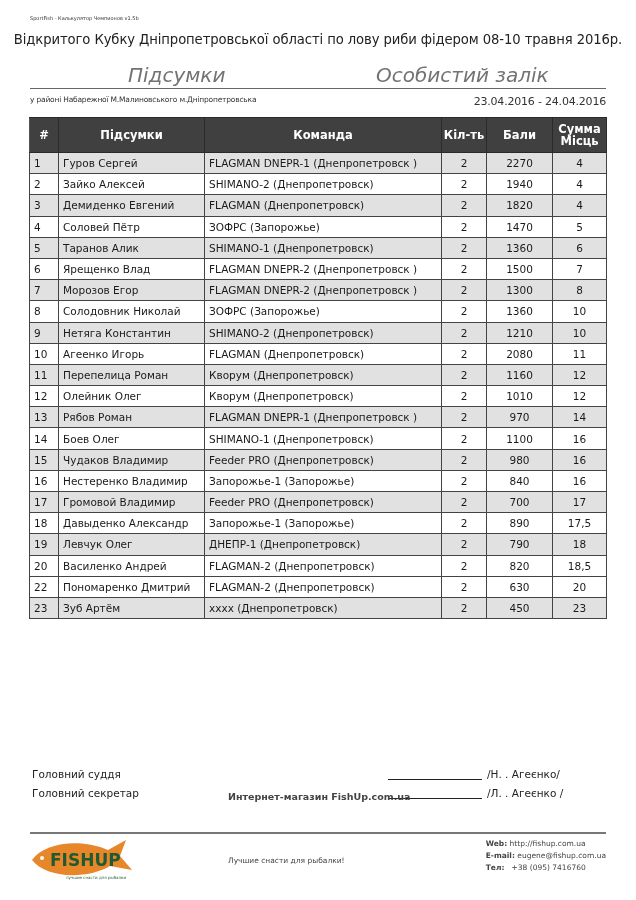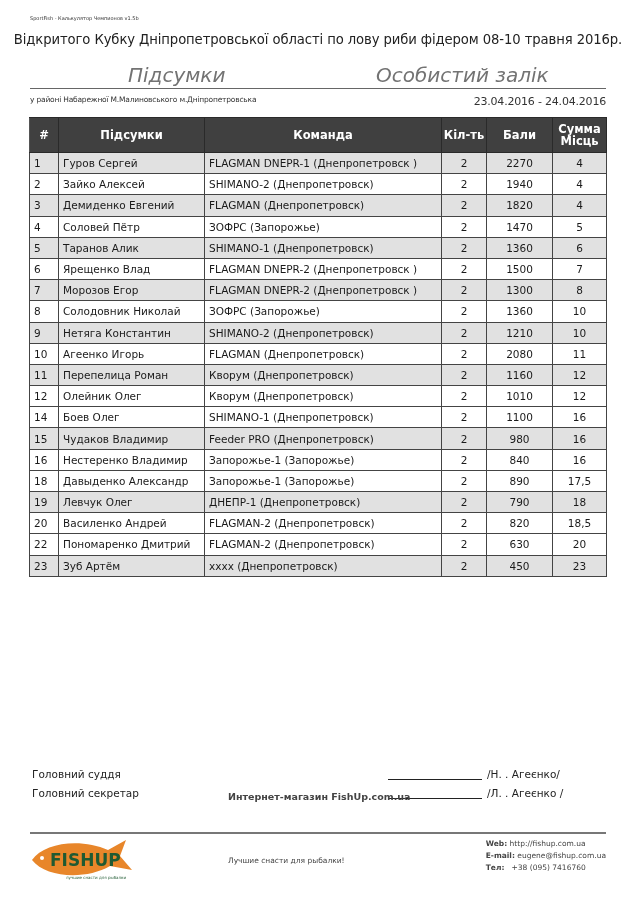--- a/index.html
+++ b/index.html
@@ -159,20 +159,28 @@
         <td class="c">12</td>
       </tr>
       <tr class="even">
         <td>12</td>
         <td>Олейник Олег</td>
         <td>Кворум  (Днепропетровск)</td>
         <td class="c">2</td>
         <td class="c">1010</td>
         <td class="c">12</td>
       </tr>
+      <tr class="odd">
+        <td>13</td>
+        <td>Рябов Роман</td>
+        <td>FLAGMAN DNEPR-1   (Днепропетровск )</td>
+        <td class="c">2</td>
+        <td class="c">970</td>
+        <td class="c">14</td>
+      </tr>
       <tr class="even">
         <td>14</td>
         <td>Боев Олег</td>
         <td>SHIMANO-1  (Днепропетровск)</td>
         <td class="c">2</td>
         <td class="c">1100</td>
         <td class="c">16</td>
       </tr>
       <tr class="odd">
         <td>15</td>
@@ -182,20 +190,28 @@
         <td class="c">980</td>
         <td class="c">16</td>
       </tr>
       <tr class="even">
         <td>16</td>
         <td>Нестеренко Владимир</td>
         <td>Запорожье-1  (Запорожье)</td>
         <td class="c">2</td>
         <td class="c">840</td>
         <td class="c">16</td>
+      </tr>
+      <tr class="odd">
+        <td>17</td>
+        <td>Громовой Владимир</td>
+        <td>Feeder PRO  (Днепропетровск)</td>
+        <td class="c">2</td>
+        <td class="c">700</td>
+        <td class="c">17</td>
       </tr>
       <tr class="even">
         <td>18</td>
         <td>Давыденко Александр</td>
         <td>Запорожье-1  (Запорожье)</td>
         <td class="c">2</td>
         <td class="c">890</td>
         <td class="c">17,5</td>
       </tr>
       <tr class="odd">

